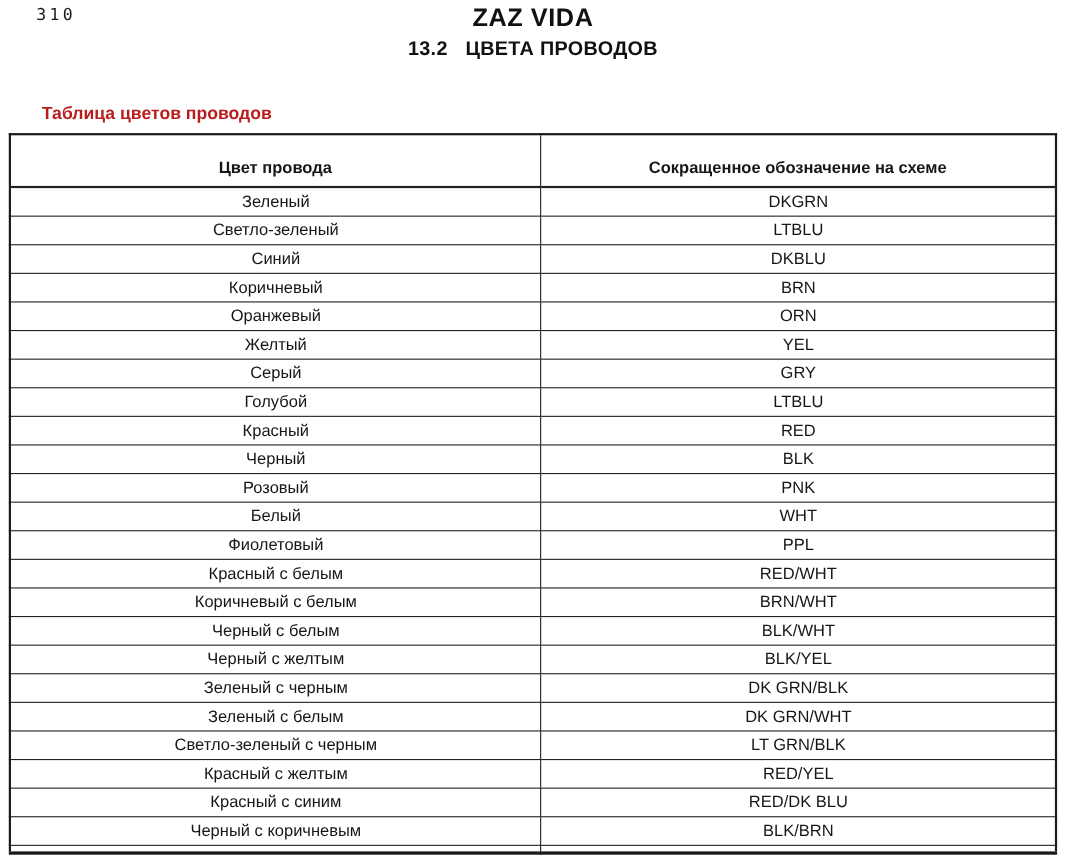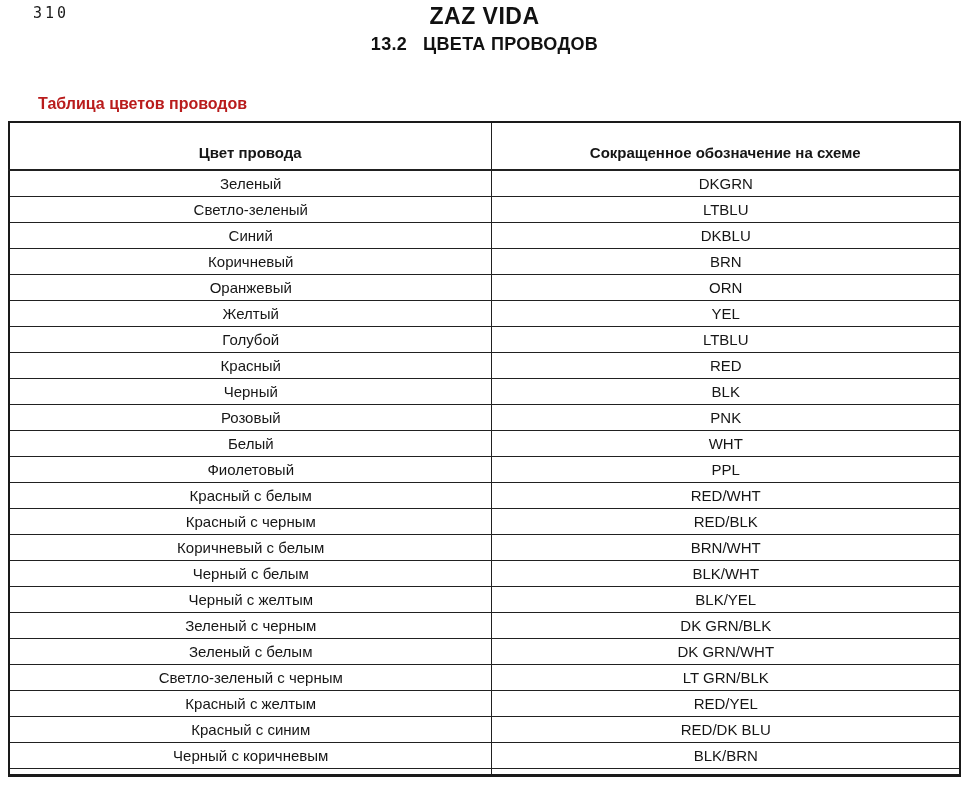--- a/index.html
+++ b/index.html
@@ -143,20 +143,24 @@
         </tr>
         <tr>
           <td>Оранжевый</td>
           <td>ORN</td>
         </tr>
         <tr>
           <td>Желтый</td>
           <td>YEL</td>
         </tr>
         <tr>
+          <td>Серый</td>
+          <td>GRY</td>
+        </tr>
+        <tr>
           <td>Голубой</td>
           <td>LTBLU</td>
         </tr>
         <tr>
           <td>Красный</td>
           <td>RED</td>
         </tr>
         <tr>
           <td>Черный</td>
           <td>BLK</td>
@@ -169,24 +173,20 @@
           <td>Белый</td>
           <td>WHT</td>
         </tr>
         <tr>
           <td>Фиолетовый</td>
           <td>PPL</td>
         </tr>
         <tr>
           <td>Красный с белым</td>
           <td>RED/WHT</td>
-        </tr>
-        <tr>
-          <td>Красный с черным</td>
-          <td>RED/BLK</td>
         </tr>
         <tr>
           <td>Коричневый с белым</td>
           <td>BRN/WHT</td>
         </tr>
         <tr>
           <td>Черный с белым</td>
           <td>BLK/WHT</td>
         </tr>
         <tr>

